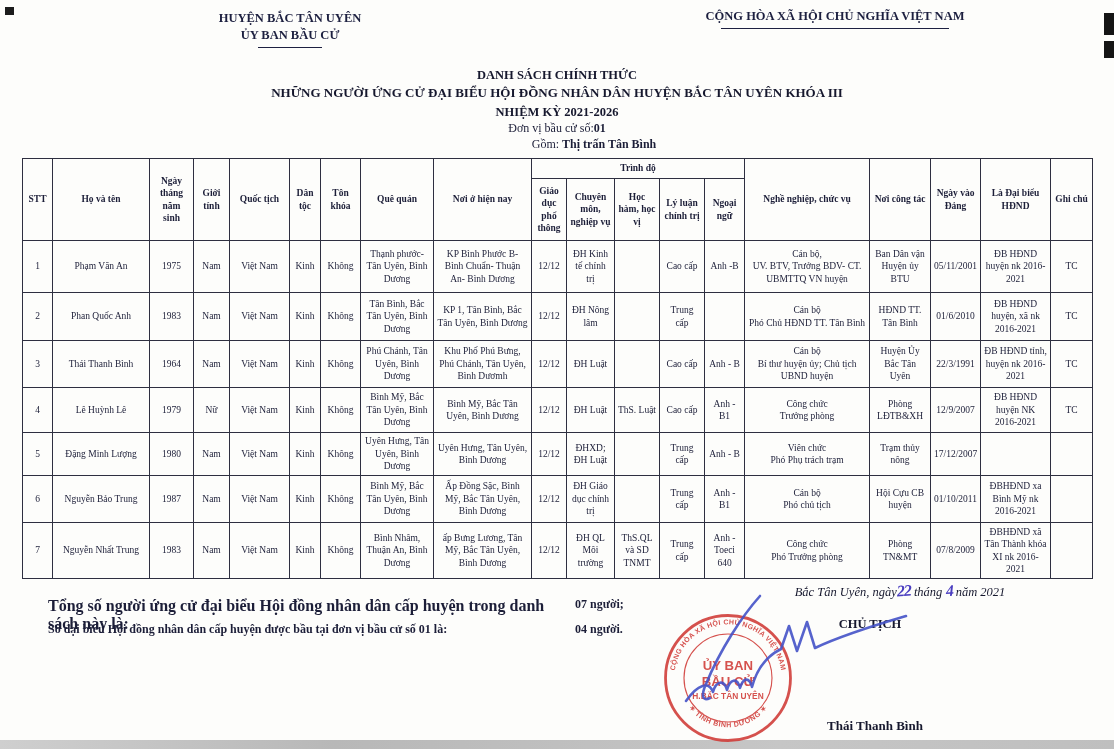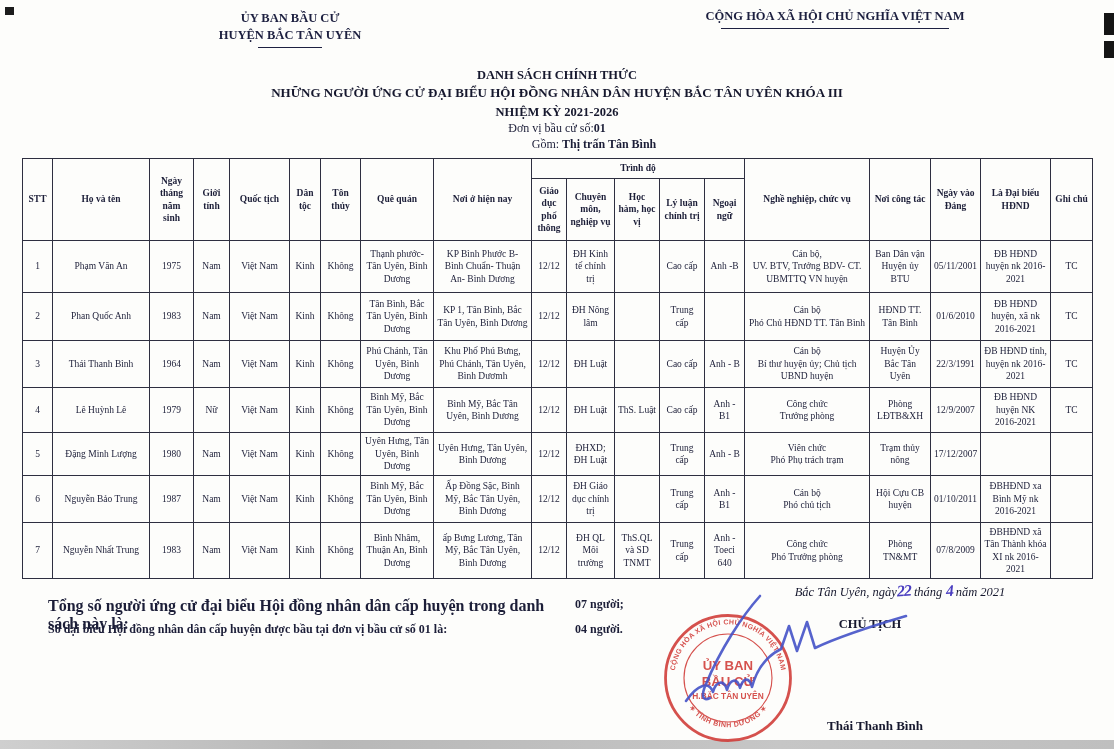--- a/index.html
+++ b/index.html
@@ -55,22 +55,22 @@
 <body>
 
 <div class="page">
 
   <div class="abs mark-tl"></div>
   <div class="abs mark-r1"></div>
   <div class="abs mark-r2"></div>
   <div class="abs bottom-strip"></div>
 
   <div class="abs org-left center b">
+    <div>HUYỆN BẮC TÂN UYÊN</div>
     <div>ỦY BAN BẦU CỬ</div>
-    <div>HUYỆN BẮC TÂN UYÊN</div>
     <div class="rule"></div>
   </div>
   <div class="abs org-right center b">
     <div>CỘNG HÒA XÃ HỘI CHỦ NGHĨA VIỆT NAM</div>
     <div class="rule"></div>
   </div>
 
   <div class="abs title-block center b">
     <div class="t1">DANH SÁCH CHÍNH THỨC</div>
     <div class="t2">NHỮNG NGƯỜI ỨNG CỬ ĐẠI BIỂU HỘI ĐỒNG NHÂN DÂN HUYỆN BẮC TÂN UYÊN KHÓA III</div>
@@ -102,21 +102,21 @@
         <col style="width:42px">
     </colgroup>
     <thead>
       <tr style="height:20px">
         <th rowspan="2">STT</th>
         <th rowspan="2">Họ và tên</th>
         <th rowspan="2">Ngày tháng năm sinh</th>
         <th rowspan="2">Giới tính</th>
         <th rowspan="2">Quốc tịch</th>
         <th rowspan="2">Dân tộc</th>
-        <th rowspan="2">Tôn thủy</th>
+        <th rowspan="2">Tôn khóa</th>
         <th rowspan="2">Quê quán</th>
         <th rowspan="2">Nơi ở hiện nay</th>
         <th colspan="5">Trình độ</th>
         <th rowspan="2">Nghề nghiệp, chức vụ</th>
         <th rowspan="2">Nơi công tác</th>
         <th rowspan="2">Ngày vào Đảng</th>
         <th rowspan="2">Là Đại biểu HĐND</th>
         <th rowspan="2">Ghi chú</th>
       </tr>
       <tr style="height:62px">

